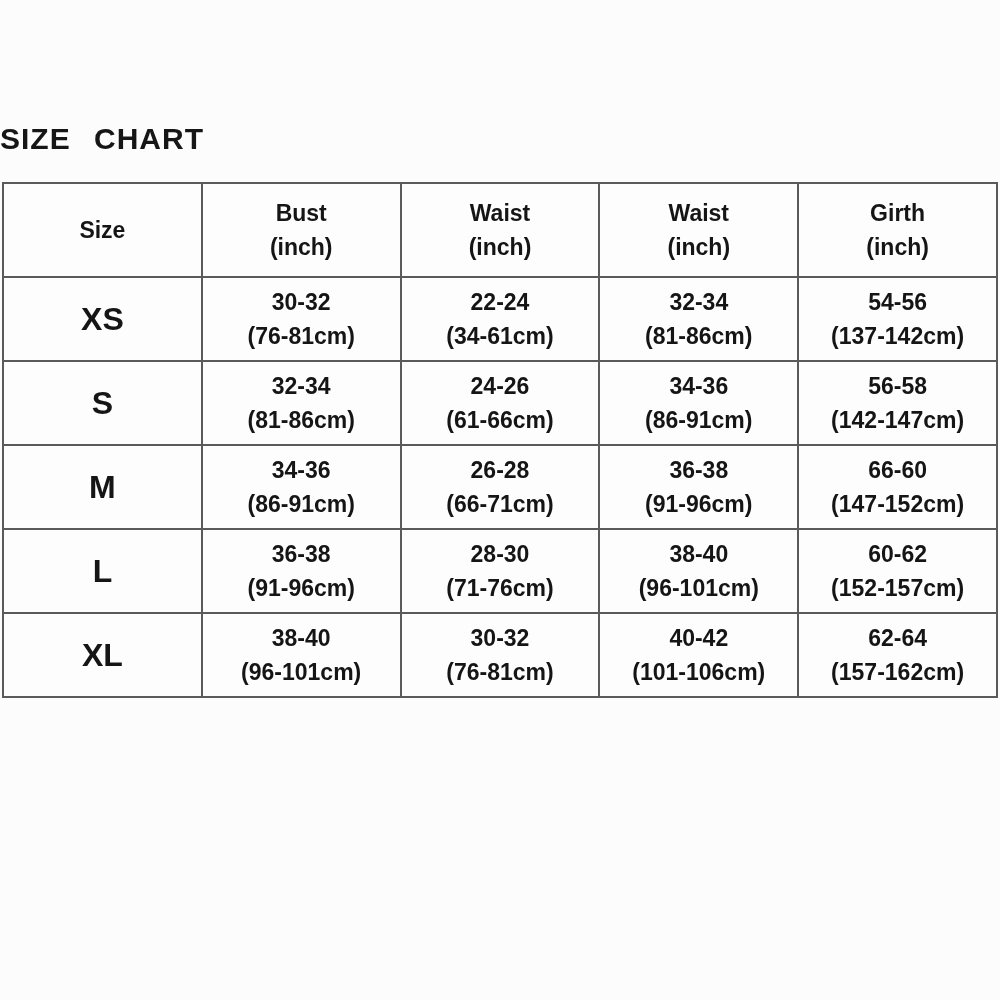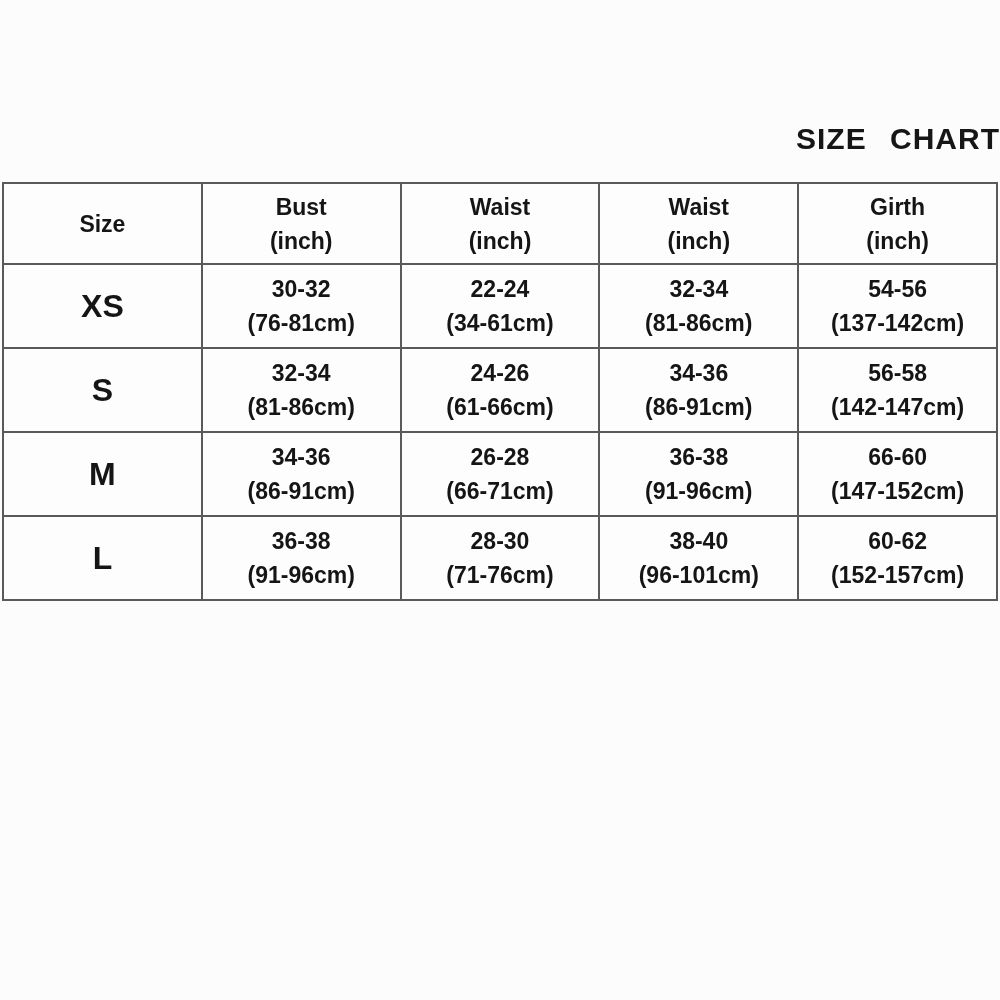--- a/index.html
+++ b/index.html
@@ -10,21 +10,21 @@
     width: 1000px;
     height: 1000px;
     background: #fcfcfc;
     font-family: "Liberation Sans", sans-serif;
     color: #151515;
     overflow: hidden;
   }
   .page-title {
     margin: 0;
     padding-top: 122px;
-    text-align: right;
+    text-align: left;
     font-size: 30px;
     line-height: 34px;
     font-weight: 700;
     letter-spacing: 1px;
     word-spacing: 14px;
     color: #161616;
   }
   table.size-table {
     border-collapse: collapse;
     table-layout: fixed;
@@ -33,21 +33,21 @@
   }
   .size-table th,
   .size-table td {
     border: 2px solid #5a5a5a;
     text-align: center;
     vertical-align: middle;
     padding: 0;
     font-weight: 700;
     background: #fdfdfd;
   }
-  .size-table thead tr { height: 81px; }
+  .size-table thead tr { height: 94px; }
   .size-table tbody tr { height: 84px; }
   .size-table th { font-size: 23px; }
   .size-table .line { font-size: 23px; line-height: 34px; }
   .size-table td.size-cell { font-size: 32px; }
 </style>
 </head>
 <body>
 
 <h1 class="page-title">SIZE CHART</h1>
 
@@ -150,17 +150,36 @@
       <td>
         <div class="line">38-40</div>
         <div class="line">(96-101cm)</div>
       </td>
       <td>
         <div class="line">60-62</div>
         <div class="line">(152-157cm)</div>
       </td>
     </tr>
 
+    <tr>
+      <td class="size-cell">XL</td>
+      <td>
+        <div class="line">38-40</div>
+        <div class="line">(96-101cm)</div>
+      </td>
+      <td>
+        <div class="line">30-32</div>
+        <div class="line">(76-81cm)</div>
+      </td>
+      <td>
+        <div class="line">40-42</div>
+        <div class="line">(101-106cm)</div>
+      </td>
+      <td>
+        <div class="line">62-64</div>
+        <div class="line">(157-162cm)</div>
+      </td>
+    </tr>
 
 
 
   </tbody>
 </table>
 
 </body></html>

